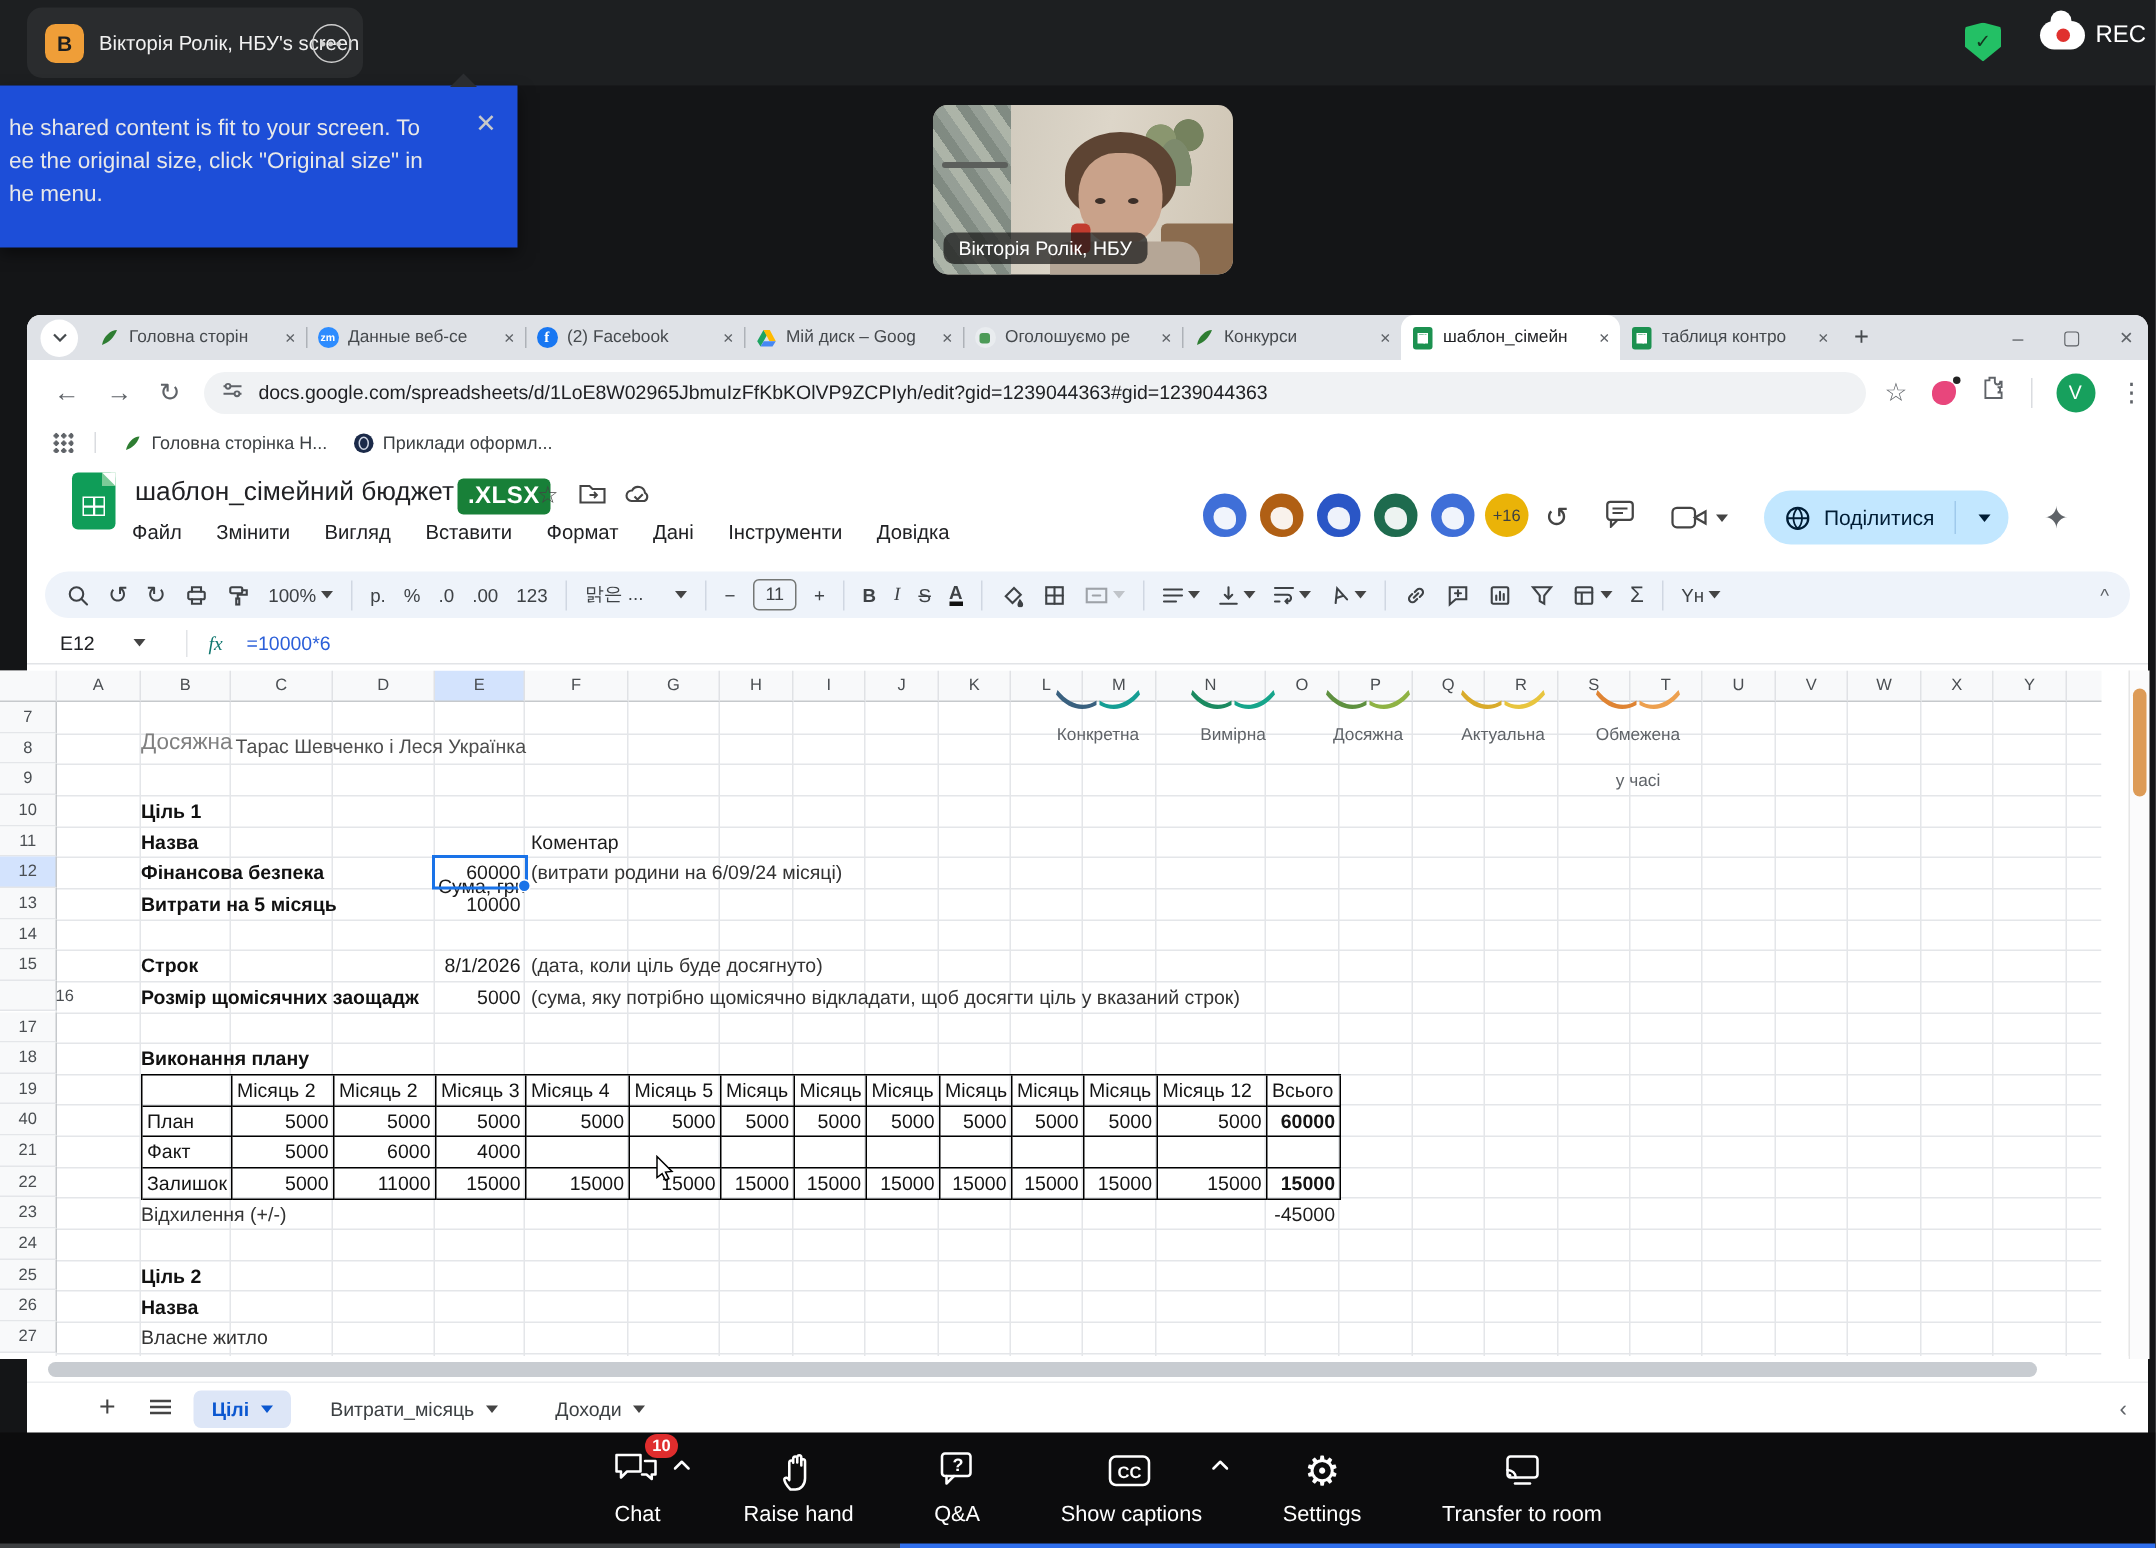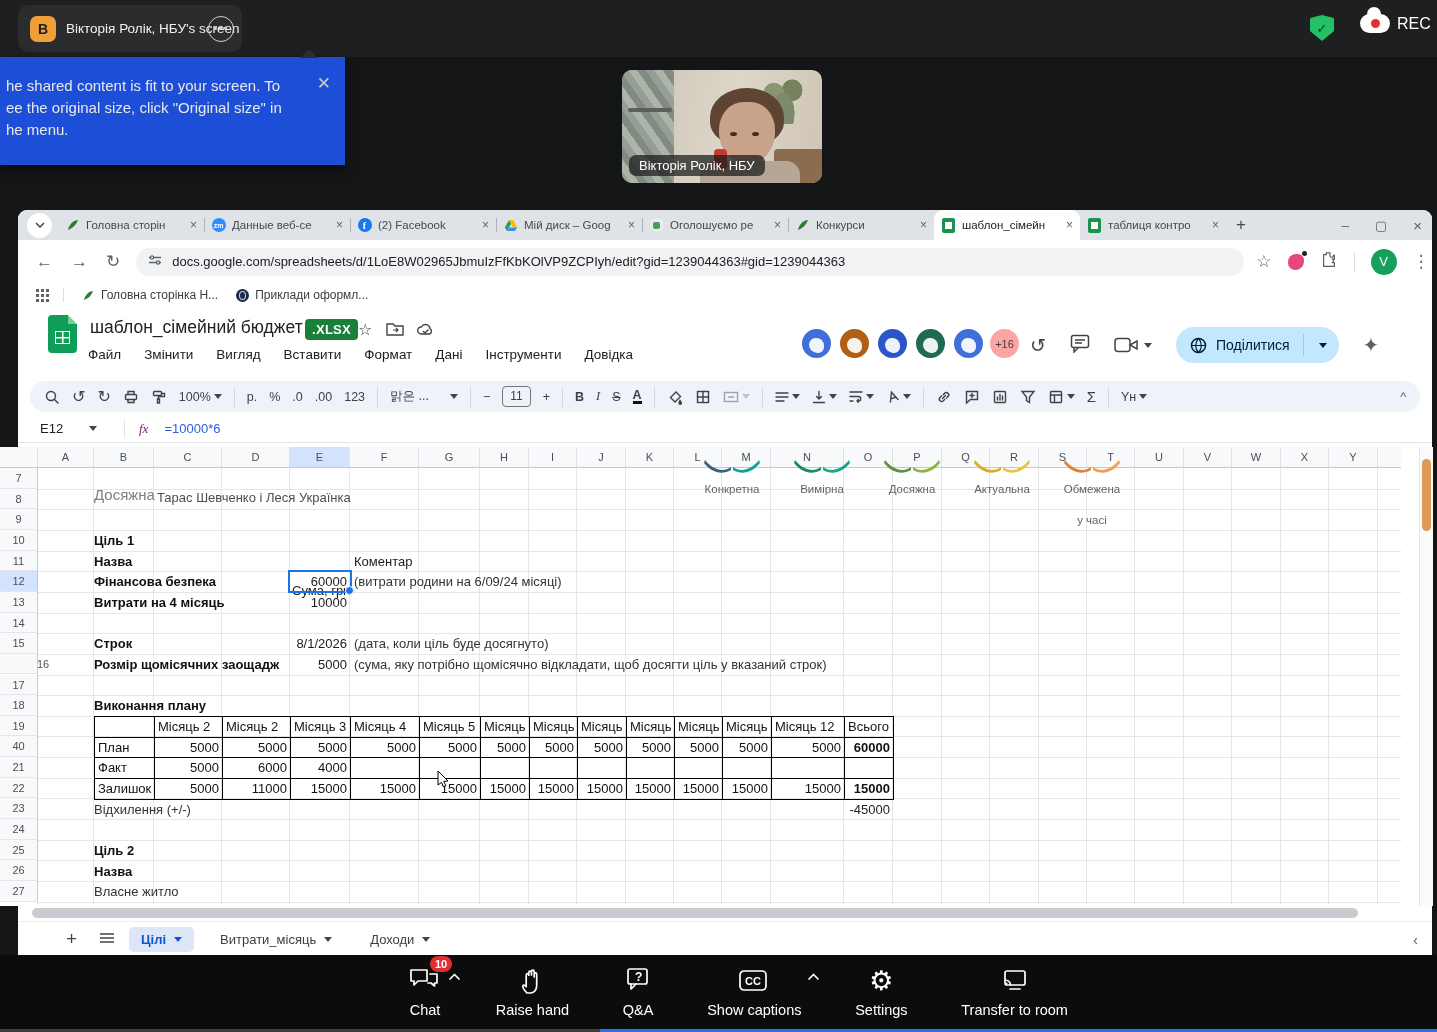--- a/index.html
+++ b/index.html
@@ -62,48 +62,48 @@
   .bm{display:flex;align-items:center;gap:6px;margin-left:18px;}
   .grid9{width:14px;height:14px;background:radial-gradient(circle,#5f6368 1.6px,transparent 1.8px) 0 0/5px 5px;margin-left:17px;}
   .bm-globe{width:13px;height:13px;border-radius:50%;background:#1b2a49;position:relative;}
   .bm-globe:after{content:"";position:absolute;left:3px;top:2px;width:7px;height:9px;border-radius:50%;border:1px solid #cfd6e4;box-sizing:border-box;}
   
   #sheader{position:absolute;left:0;top:97px;width:1414px;height:70px;background:#fff;}
   #fileicon{position:absolute;left:30px;top:8px;width:29px;height:38px;background:#0f9d58;border-radius:4px;}
   #fileicon:before{content:"";position:absolute;right:0;top:0;border-style:solid;border-width:0 9px 9px 0;border-color:#fff #fff #7ccb98 #0f9d58;}
   #fileicon:after{content:"";position:absolute;left:7px;top:16px;width:15px;height:13px;border:1.5px solid #fff;box-sizing:border-box;background:linear-gradient(#fff,#fff) 0 4.5px/15px 1.5px no-repeat,linear-gradient(#fff,#fff) 6.2px 0/1.5px 13px no-repeat;}
   #doctitle{position:absolute;left:72px;top:10px;font-size:17.5px;color:#202124;}
-  #filebadge{position:absolute;left:287px;top:12px;background:#188038;color:#fff;font-size:13px;font-weight:bold;padding:3px 7px;border-radius:4px;letter-spacing:.3px;}
+  #filebadge{position:absolute;left:287px;top:12px;background:#188038;color:#fff;font-size:16px;font-weight:bold;padding:3px 7px;border-radius:4px;letter-spacing:.3px;}
   .hico{position:absolute;top:13px;color:#444;font-size:16px;}
   #menubar{position:absolute;left:70px;top:40px;display:flex;gap:23px;font-size:13.5px;color:#202124;}
   #collab{position:absolute;left:782px;top:20px;display:flex;align-items:center;gap:5px;}
   .av{width:29px;height:29px;border-radius:50%;border:2px solid #fff;display:flex;align-items:center;justify-content:center;position:relative;overflow:hidden;}
   .av:after{content:"";position:absolute;left:7px;top:9px;width:15px;height:15px;background:rgba(255,255,255,.92);border-radius:46% 54% 40% 60%;}
-  .plus16{width:29px;height:29px;border-radius:50%;background:#fca5a5;color:#3c4043;font-size:11px;display:flex;align-items:center;justify-content:center;}
+  .plus16{width:29px;height:29px;border-radius:50%;background:#eab308;color:#3c4043;font-size:11px;display:flex;align-items:center;justify-content:center;}
   #hdr-right{position:absolute;left:1012px;top:20px;display:flex;align-items:center;gap:24px;color:#444;}
   #sharebtn{display:flex;align-items:center;background:#c2e7ff;border-radius:18px;height:36px;padding:0 6px 0 14px;gap:9px;color:#001d35;font-size:14px;font-weight:500;}
   #sharebtn .div{width:1px;height:22px;background:#9fcaec;margin-left:4px;}
   .tri{width:0;height:0;border-left:4px solid transparent;border-right:4px solid transparent;border-top:5px solid #444;display:inline-block;}
   .tri.blue{border-top-color:#0b57d0;}
   .tri.navy{border-top-color:#001d35;}
   #sparkle{color:#5f6368;font-size:20px;}
   
   #toolbar{position:absolute;left:12px;top:171px;width:1390px;height:31px;background:#eef3fa;border-radius:18px;display:flex;align-items:center;gap:12px;padding:0 14px;box-sizing:border-box;font-size:12.5px;color:#3e4246;}
   #toolbar .vsep{width:1px;height:20px;background:#d0d7e2;}
   #toolbar .ib{display:flex;align-items:center;gap:3px;white-space:nowrap;}
   #toolbar svg{stroke:#3e4246;fill:none;stroke-width:1.4;stroke-linecap:round;}
   #fontsize{border:1px solid #747775;border-radius:4px;padding:0 7px;font-size:12px;height:19px;line-height:19px;}
   .bld{font-weight:bold;} .itl{font-style:italic;font-family:"Liberation Serif",serif;} .stk{text-decoration:line-through;}
   .ucolor{border-bottom:3px solid #111;line-height:12px;font-weight:bold;}
   #collapsebtn{margin-left:auto;color:#5f6368;}
   
   #fbar{position:absolute;left:0;top:205px;width:1414px;height:27px;background:#fff;border-bottom:1px solid #e2e4e7;display:flex;align-items:center;font-size:13px;}
   #namebox{width:84px;padding-left:22px;color:#202124;display:flex;align-items:center;gap:26px;}
   #fbar .vsep{width:1px;height:18px;background:#e2e4e7;margin-right:14px;}
-  #fx{font-style:italic;color:#701a75;font-family:"Liberation Serif",serif;margin-right:16px;}
+  #fx{font-style:italic;color:#0f766e;font-family:"Liberation Serif",serif;margin-right:16px;}
   #formula{color:#2b5fd9;}
   
   #grid-layer{position:absolute;left:0;top:447px;width:1401px;height:459px;background:#fff;overflow:hidden;}
   .colhdr{position:absolute;top:0;height:21px;box-sizing:border-box;background:#f8f9fa;border-bottom:1px solid #c6c9cc;border-right:1px solid #e0e2e5;font-size:11px;line-height:20px;text-align:center;color:#4a4e52;}
   .colhdr.sel{background:#d3e3fd;}
   .rowhdr{position:absolute;left:0;width:38px;height:20.65px;box-sizing:border-box;background:#f8f9fa;border-right:1px solid #c6c9cc;border-bottom:1px solid #e4e6e9;font-size:11px;line-height:20px;text-align:center;color:#4a4e52;}
   .rowhdr.sel{background:#d3e3fd;}
   .vline{position:absolute;top:21px;height:438px;width:1px;background:#e4e6e9;}
   .hline{position:absolute;left:38px;right:0;height:1px;background:#e4e6e9;}
   .ct{position:absolute;font-size:13px;color:#1c1c1c;white-space:nowrap;height:21px;line-height:21px;}
@@ -635,21 +635,21 @@
 
     <div class="ct" style="left:94px;top:37px;font-size:15px;color:#808080;">Досяжна</div>
     <div class="ct" style="left:157px;top:40px;color:#4d4d4d;">Тарас Шевченко і Леся Українка</div>
 
     <div class="ct b" style="left:94px;top:83px;">Ціль 1</div>
     <div class="ct b" style="left:94px;top:104px;">Назва</div>
     <div class="ct" style="left:292px;top:104px;margin-top:29px;">Сума, грн</div>
     <div class="ct" style="left:354px;top:104px;">Коментар</div>
     <div class="ct b" style="left:94px;top:124px;">Фінансова безпека</div>
     <div class="ct" style="left:354px;top:124px;color:#333;">(витрати родини на 6/09/24 місяці)</div>
-    <div class="ct b" style="left:94px;top:145px;">Витрати на 4 місяць</div>
+    <div class="ct b" style="left:94px;top:145px;">Витрати на 5 місяць</div>
     <div class="ct num" style="left:290px;top:145px;width:57px;">10000</div>
     <div class="ct b" style="left:94px;top:186px;">Строк</div>
     <div class="ct num" style="left:290px;top:186px;width:57px;">8/1/2026</div>
     <div class="ct" style="left:354px;top:186px;color:#333;">(дата, коли ціль буде досягнуто)</div>
     <div class="ct b" style="left:94px;top:207px;width:196px;overflow:hidden;">Розмір щомісячних заощадж</div>
     <div class="ct num" style="left:290px;top:207px;width:57px;">5000</div>
     <div class="ct" style="left:354px;top:207px;color:#333;">(сума, яку потрібно щомісячно відкладати, щоб досягти ціль у вказаний строк)</div>
 
     <div class="ct b" style="left:94px;top:248px;">Виконання плану</div>
 

